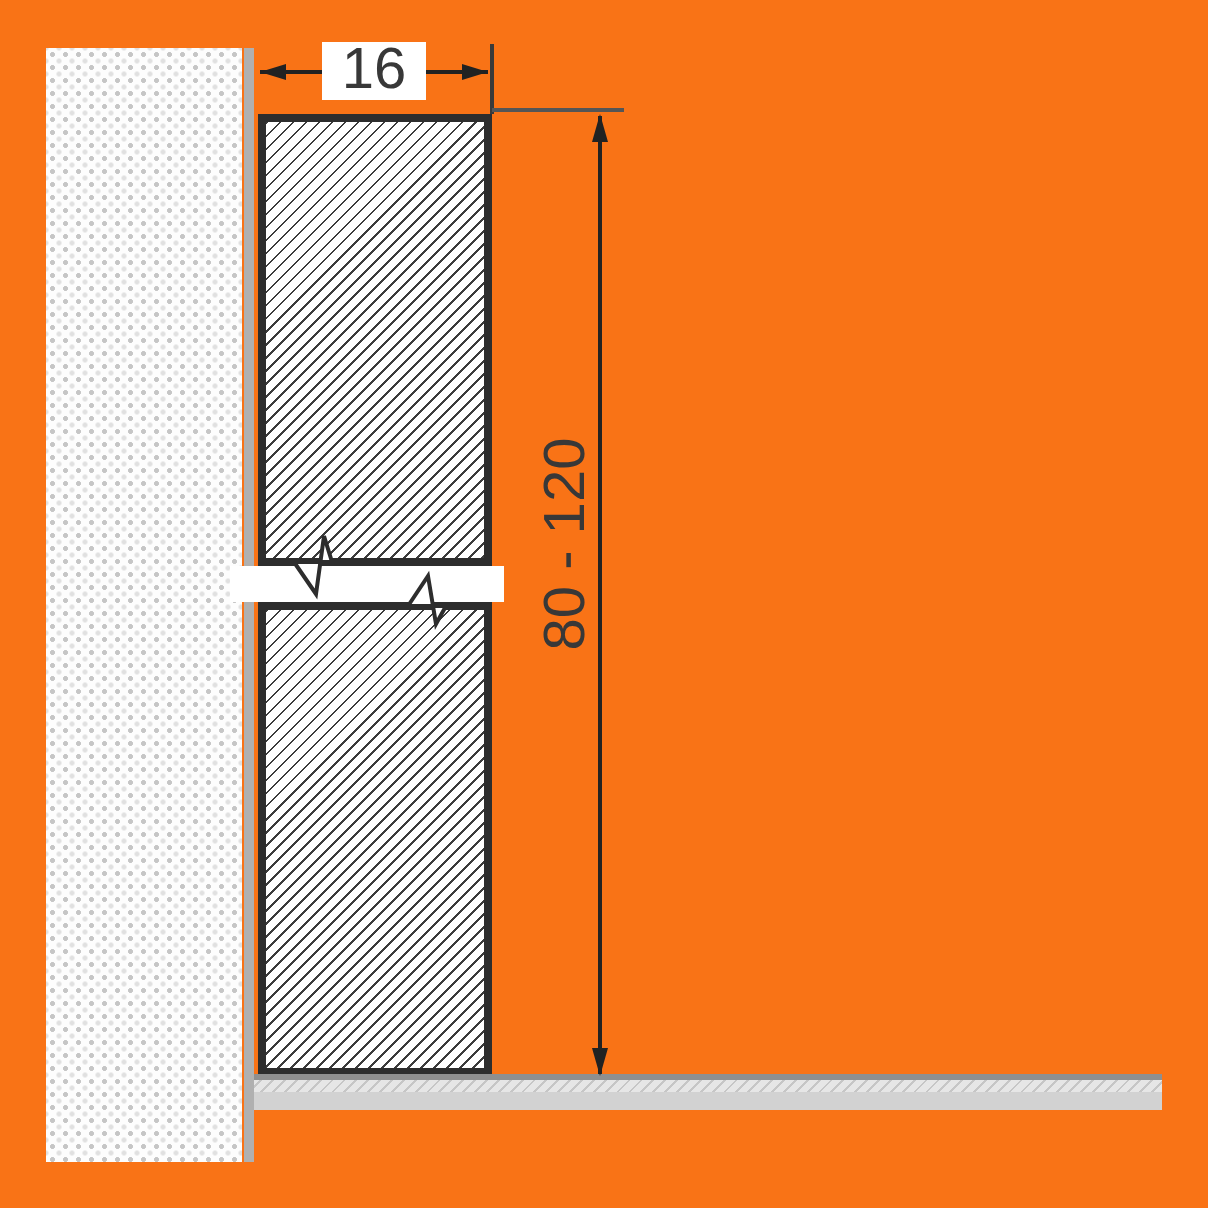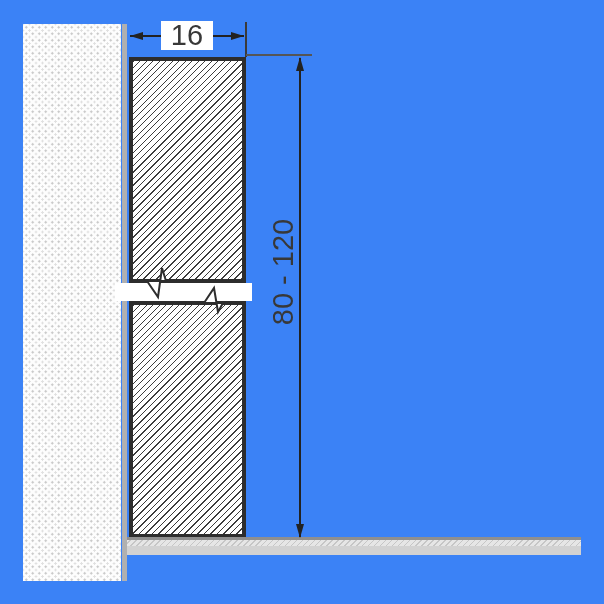--- a/index.html
+++ b/index.html
@@ -10,21 +10,21 @@
     --wall-dot-light:#e0e0e0;
     --wall-face:#b0b0b0;
     --floor-band:#d2d2d2;
     --floor-band-hatched:#e6e6e6;
     --floor-hatch:#c6c6c6;
     --floor-line:#a8a8a8;
     --floor-edge:#8f8f8f;
   }
   html,body{margin:0;padding:0;background:#fff;}
   #canvas{
-    position:relative;width:604px;height:604px;background:#3b82f6;overflow:hidden;
+    position:relative;width:604px;height:604px;background:#f97316;overflow:hidden;
     font-family:"Liberation Sans", sans-serif;
   }
   #canvas *{position:absolute;box-sizing:border-box;}
 
   
   .wall{
     left:23px;top:24px;width:98px;height:557px;background-color:#fdfdfd;
     background-image:
       radial-gradient(circle, var(--wall-dot) 1.1px, transparent 1.3px),
       radial-gradient(circle, var(--wall-dot-light) 1.1px, transparent 1.3px);

